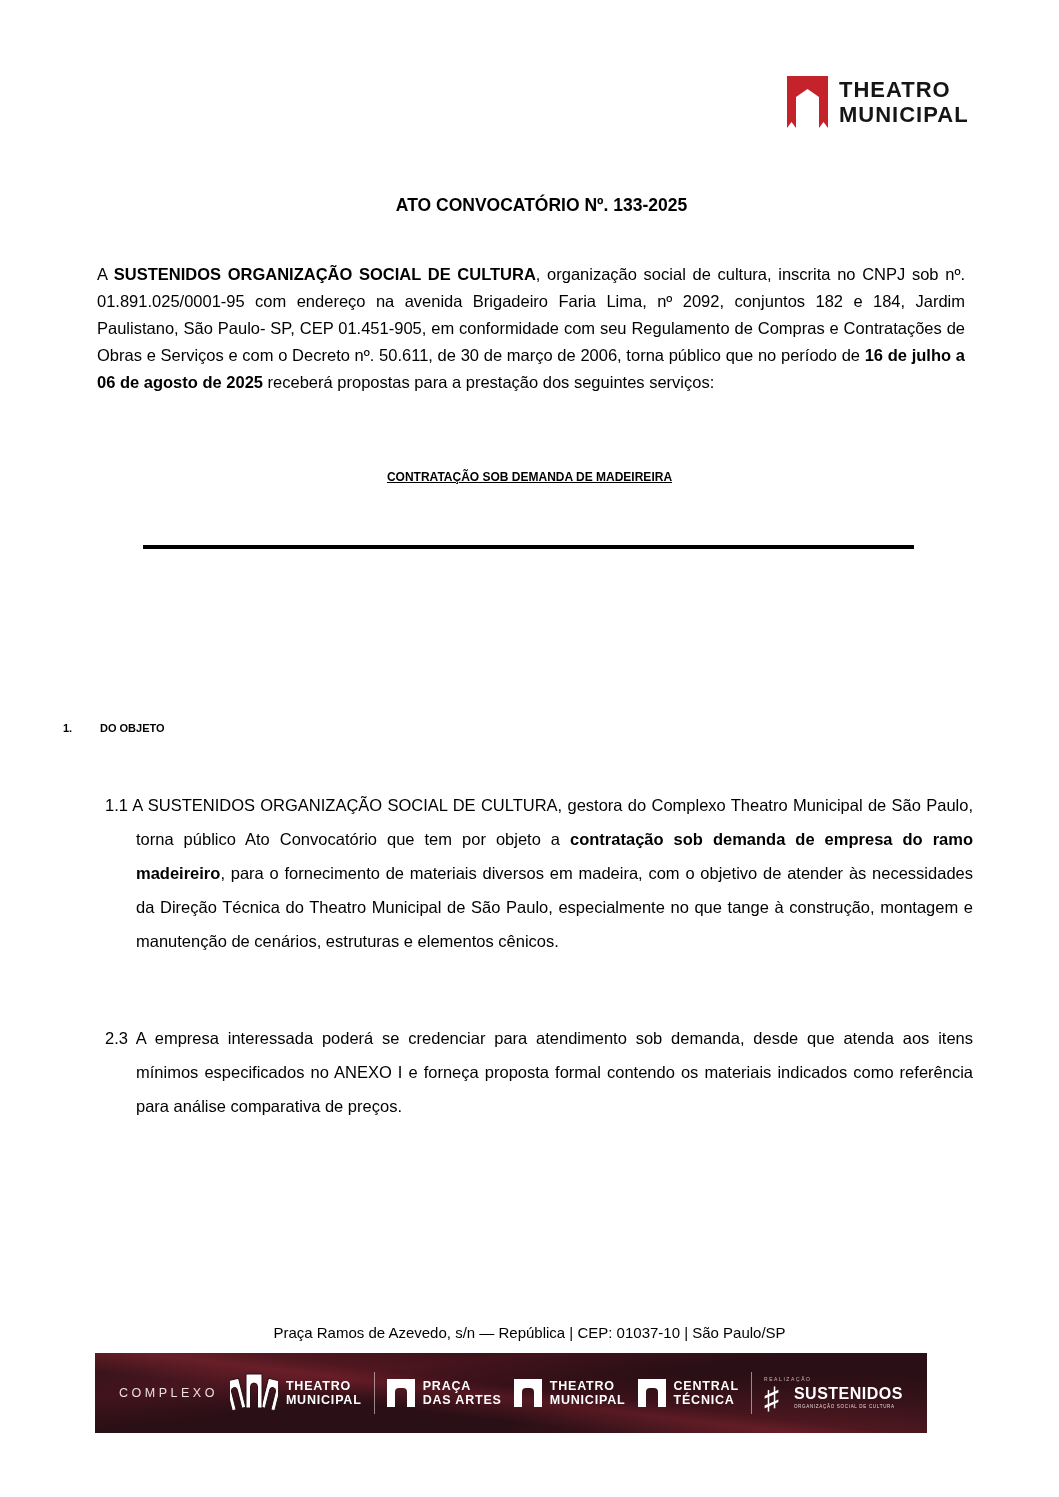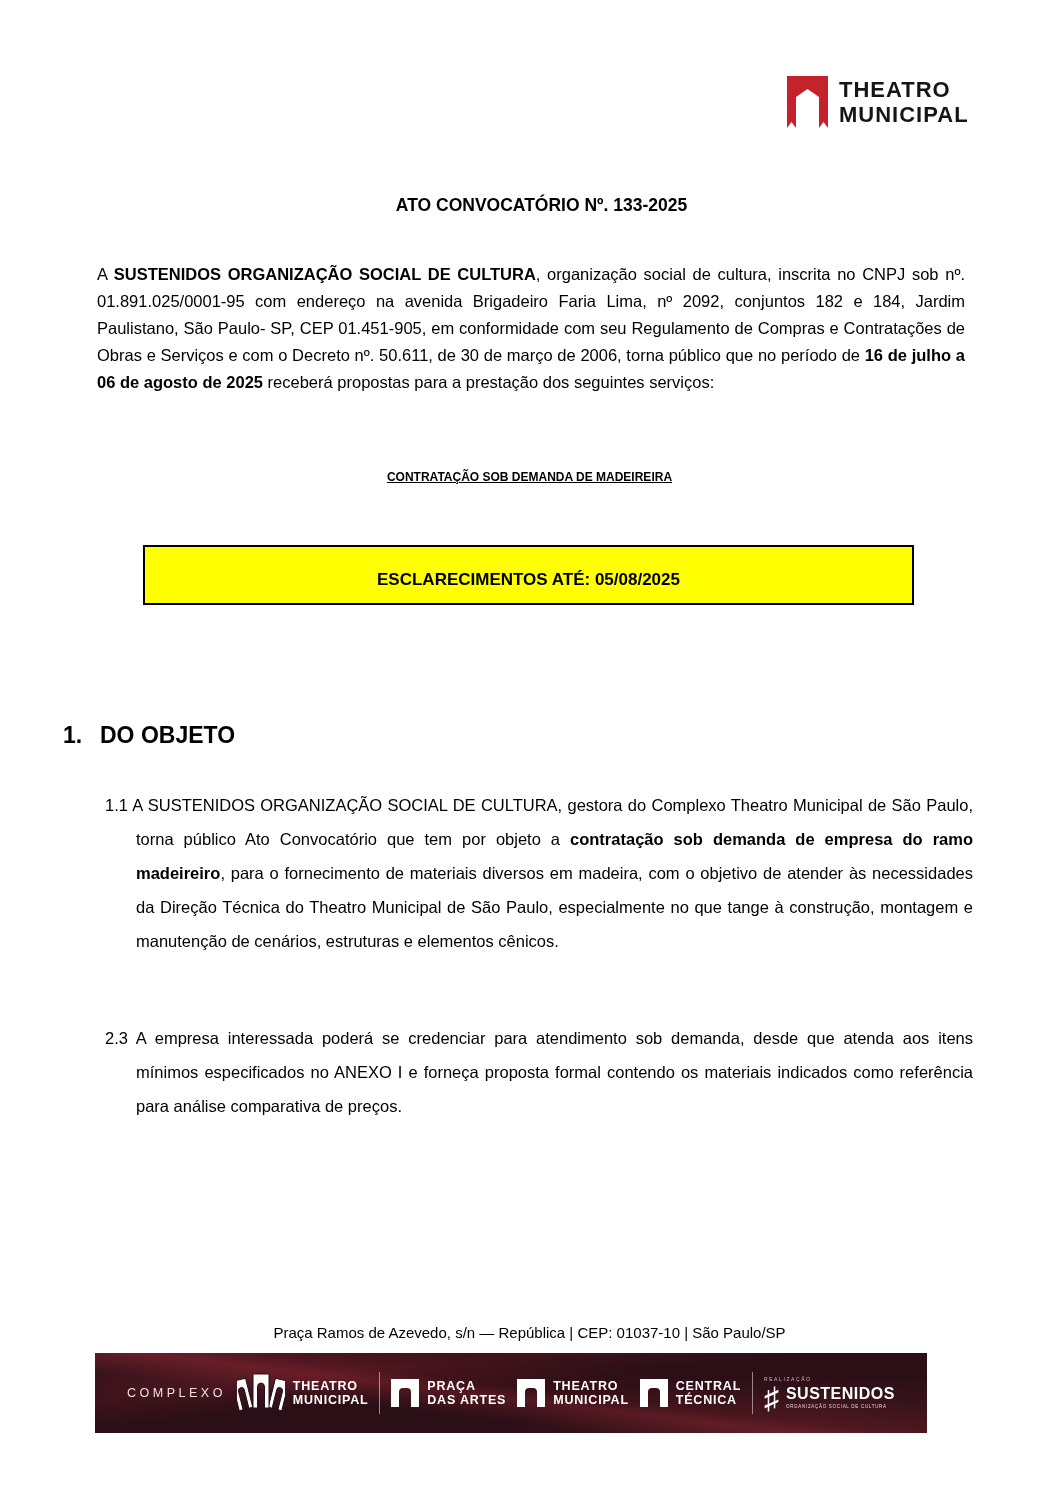--- a/index.html
+++ b/index.html
@@ -15,48 +15,48 @@
   
   .intro{position:absolute;top:261px;left:97px;width:868px;margin:0;font-size:16.5px;line-height:27px;text-align:justify;}
   
   .subject{position:absolute;top:470px;left:0;width:100%;margin:0;text-align:center;font-size:12px;font-weight:bold;text-decoration:underline;}
   
   .deadlines{position:absolute;top:545px;left:143px;width:771px;border:2px solid #000;background:#FFFF00;box-sizing:border-box;}
   .deadline-row{display:flex;justify-content:center;font-weight:bold;font-size:17px;}
   .deadline-row.row1{height:56px;align-items:flex-end;padding-bottom:13px;box-sizing:border-box;}
   .deadline-row.row2{height:48px;align-items:center;border-top:2px solid #000;}
   
-  .section-head{position:absolute;top:722px;left:63px;font-weight:bold;font-size:23px;}
+  .section-head{position:absolute;top:722px;left:63px;font-weight:bold;font-size:11px;}
   .section-num{display:inline-block;width:37px;}
   .item{position:absolute;left:97px;width:868px;margin:8px;font-size:16.5px;line-height:34px;text-align:justify;
         padding-left:31px;text-indent:-31px;box-sizing:border-box;}
   .item-1-1{top:780px;}
   .item-1-2{top:1013px;}
   
   .address{position:absolute;top:1324px;left:0;width:100%;text-align:center;font-size:15px;}
   .footer-bar{
     position:absolute;top:1353px;left:95px;width:832px;height:80px;
     display:flex;align-items:center;justify-content:space-between;
-    padding:0 32px;box-sizing:border-box;color:#fff;
+    padding:0 24px;box-sizing:border-box;color:#fff;
     background-color:#2B0F16;
     background-image:
       radial-gradient(ellipse 420px 90px at 12% -10%, rgba(195,60,72,0.25), transparent 65%),
       radial-gradient(ellipse 520px 110px at 88% 115%, rgba(195,60,72,0.22), transparent 65%),
       linear-gradient(7deg, transparent 34%, rgba(175,45,58,0.30) 47%, rgba(120,25,35,0.16) 54%, transparent 72%),
       linear-gradient(-6deg, transparent 55%, rgba(150,35,48,0.20) 72%, transparent 88%);
   }
   .complexo{font-size:12.5px;letter-spacing:3.5px;color:#ece0e0;font-weight:normal;}
   .flogo{display:flex;align-items:center;gap:8px;}
   .flogo-text{display:flex;flex-direction:column;font-weight:bold;font-size:12.5px;line-height:14px;letter-spacing:0.8px;color:#fff;}
   .fdivider{width:1px;height:42px;background:rgba(255,255,255,0.5);}
   .sustenidos{display:flex;flex-direction:column;align-items:flex-start;}
   .realizacao{font-size:5px;letter-spacing:1.6px;color:#cdb8b8;margin-bottom:3px;}
   .sust-row{display:flex;align-items:center;gap:7px;}
   .sharp{font-size:30px;font-weight:bold;line-height:26px;}
-  .sust-cols{display:flex;flex-direction:column;}
+  .sust-cols{display:flex;flex-direction:column;margin-left:8px;}
   .sust-name{font-size:16px;font-weight:bold;letter-spacing:0.5px;line-height:16px;}
   .sust-tag{font-size:4.5px;letter-spacing:0.7px;color:#e3d3d3;margin-top:2px;}
 </style>
 </head>
 <body>
 
 <div class="page">
 
   <div class="logo">
     <svg width="41" height="52" viewBox="0 0 41 52" aria-hidden="true">
@@ -71,21 +71,20 @@
     </div>
   </div>
 
   <h1 class="title">ATO CONVOCATÓRIO Nº. 133-2025</h1>
 
   <p class="intro"><span>A </span><b>SUSTENIDOS ORGANIZAÇÃO SOCIAL DE CULTURA</b><span>, organização social de cultura, inscrita no CNPJ sob nº. 01.891.025/0001-95 com endereço na avenida Brigadeiro Faria Lima, nº 2092, conjuntos 182 e 184, Jardim Paulistano, São Paulo- SP, CEP 01.451-905, em conformidade com seu Regulamento de Compras e Contratações de Obras e Serviços e com o Decreto nº. 50.611, de 30 de março de 2006, torna público que no período de </span><b>16 de julho a 06 de agosto de 2025</b><span> receberá propostas para a prestação dos seguintes serviços:</span></p>
 
   <h2 class="subject">CONTRATAÇÃO SOB DEMANDA DE MADEIREIRA</h2>
 
   <div class="deadlines">
-    <div class="deadline-row row1">ESCLARECIMENTOS ATÉ: 05/08/2025</div>
   </div>
 
   <div class="section-head">
     <span class="section-num">1.</span><span>DO OBJETO</span>
   </div>
 
   <p class="item item-1-1"><span>1.1</span><span> A SUSTENIDOS ORGANIZAÇÃO SOCIAL DE CULTURA, gestora do Complexo Theatro Municipal de São Paulo, torna público Ato Convocatório que tem por objeto a </span><b>contratação sob demanda de empresa do ramo madeireiro</b><span>, para o fornecimento de materiais diversos em madeira, com o objetivo de atender às necessidades da Direção Técnica do Theatro Municipal de São Paulo, especialmente no que tange à construção, montagem e manutenção de cenários, estruturas e elementos cênicos.</span></p>
 
   <p class="item item-1-2"><span>2.3</span><span> A empresa interessada poderá se credenciar para atendimento sob demanda, desde que atenda aos itens mínimos especificados no ANEXO I e forneça proposta formal contendo os materiais indicados como referência para análise comparativa de preços.</span></p>
 

